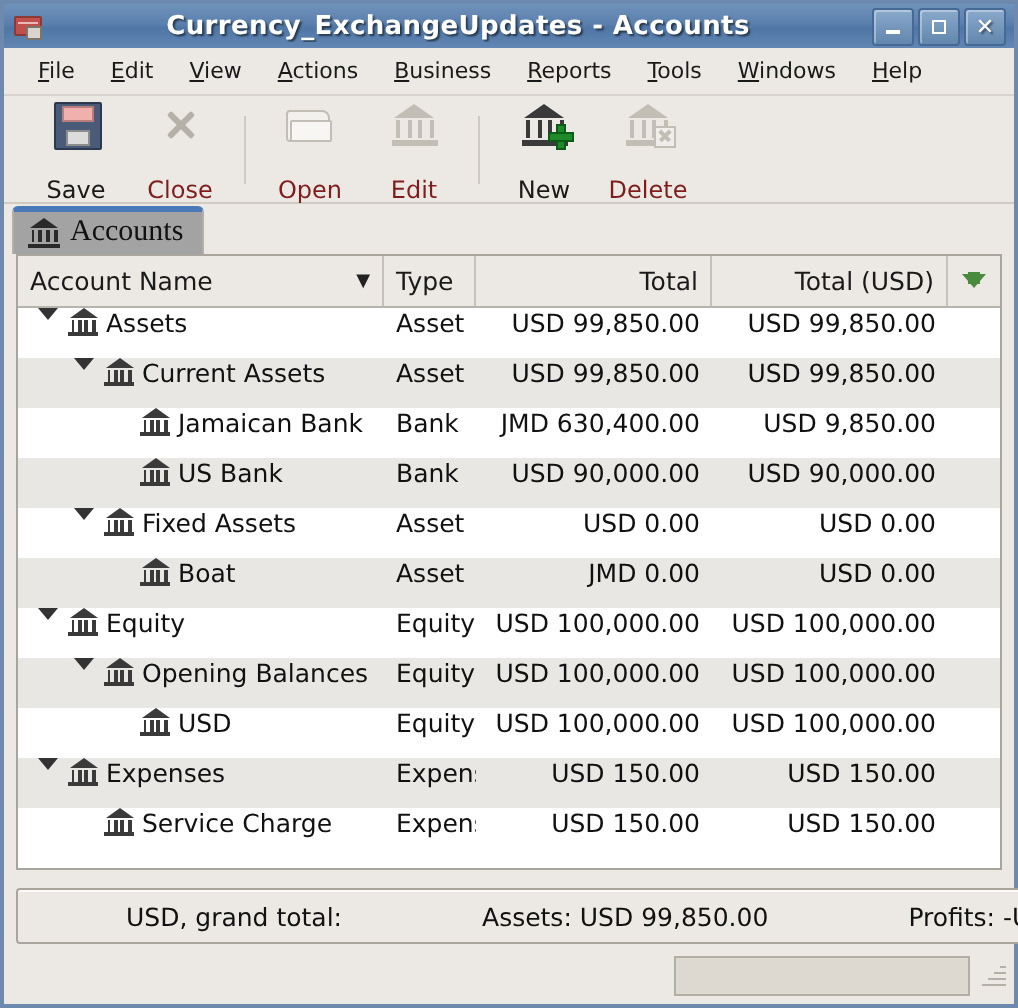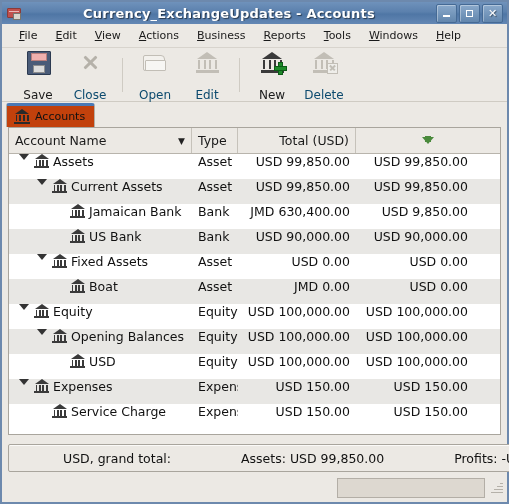--- a/index.html
+++ b/index.html
@@ -70,21 +70,21 @@
     background:#ece9e4;
     display:flex;align-items:center;padding-left:10px;box-sizing:border-box;
     border-bottom:1px solid #cfcbc3;
   }
   .tb-btn{
     width:52px;height:48px;
     display:flex;flex-direction:column;align-items:center;justify-content:center;
     gap:2px;cursor:default;
   }
   .tb-btn .lbl{font-size:12px;color:#1a1a1a;line-height:1;margin-top:12px;}
-  .tb-btn.disabled .lbl{color:#0c4a6e;}
+  .tb-btn.disabled .lbl{color:#7f1d1d;}
   .tb-icon{width:26px;height:26px;position:relative;}
   .tb-sep{width:1px;height:34px;background:#cfcbc3;margin:0 6px;}
   
   .ic-floppy{width:22px;height:22px;margin:2px;background:#4a5b78;border:1px solid #2c3a50;border-radius:1px;position:relative;}
   .ic-floppy:before{content:"";position:absolute;left:3px;top:1px;right:3px;height:8px;background:#efb0ae;border:1px solid #b87e7c;box-sizing:border-box;}
   .ic-floppy:after{content:"";position:absolute;left:5px;bottom:1px;right:5px;height:8px;background:#dcdcdc;border:1px solid #8d8d8d;box-sizing:border-box;}
   
   .ic-x{width:26px;height:26px;position:relative;}
   .ic-x:before,.ic-x:after{content:"";position:absolute;left:5px;top:12px;width:17px;height:3px;background:#b5b1a9;border-radius:1px;}
   .ic-x:before{transform:rotate(45deg);}
@@ -109,25 +109,25 @@
   .ic-del:after{transform:rotate(-45deg);}
   
   .tabstrip{
     flex:0 0 25px;height:25px;background:#ece9e4;
     display:flex;align-items:flex-end;padding-left:4px;box-sizing:border-box;
     position:relative;
   }
   .tab{
     height:24px;display:flex;align-items:center;gap:5px;
     padding:0 9px 0 7px;box-sizing:border-box;
-    background:#c2410c;
+    background:#a3a3a3;
     border:1px solid #b3afa7;border-bottom:none;
     border-radius:3px 3px 0 0;
     border-top:3px solid #4b79b5;
-    font-size:11px;color:#111;
+    font-size:15px;color:#111;font-family:Liberation Serif, serif;
   }
   .tab .ic-bank{width:16px;height:15px;margin:0;color:#2a2a2a;}
   .tab .ic-bank .tri{border-left-width:7.5px;border-right-width:7.5px;border-bottom-width:5px;left:0.5px;}
   .tab .ic-bank .cols{left:1.5px;top:6px;width:13px;height:6px;}
   .tab .ic-bank .cols i{width:1.8px;}
   .tab .ic-bank .base{width:16px;height:2px;}
   
   .tablewrap{
     flex:1 1 auto;margin:0 6px;
     border:1px solid #a9a59d;
@@ -356,20 +356,21 @@
     </div>
   </div>
 
   <div class="tablewrap">
     <div class="colheads">
       <div class="ch name">
         <span>Account Name</span>
         <span class="chev">▼</span>
       </div>
       <div class="ch type">Type</div>
+      <div class="ch total">Total</div>
       <div class="ch totalusd">Total (USD)</div>
       <div class="ch arrow">
         <span class="greenarrow"></span>
       </div>
     </div>
     <div class="rows" id="rows">
         <div class="row odd">
           <div class="cell name">
             <span class="indent" style="width: 0px;"></span>
             <span class="twisty">

